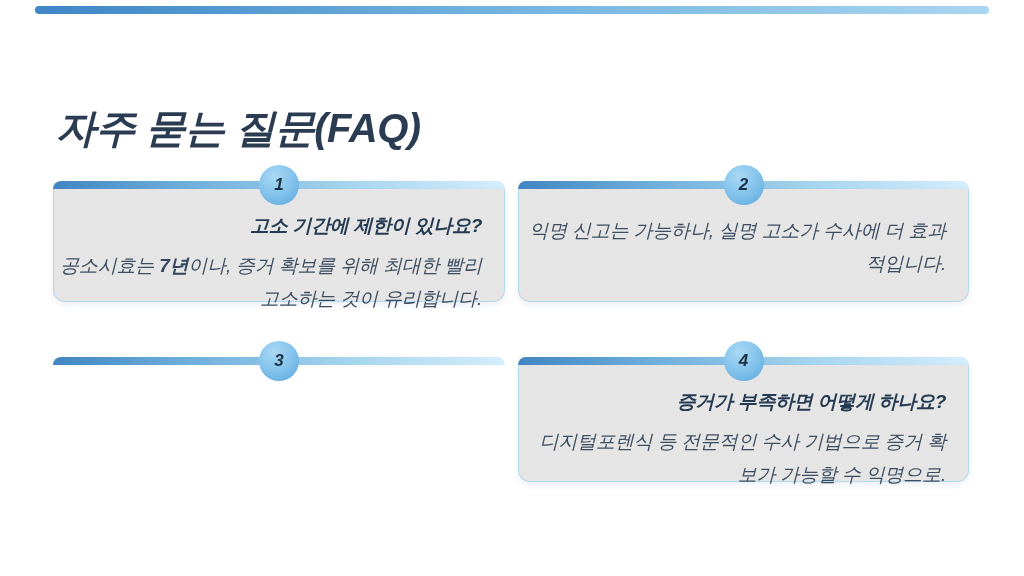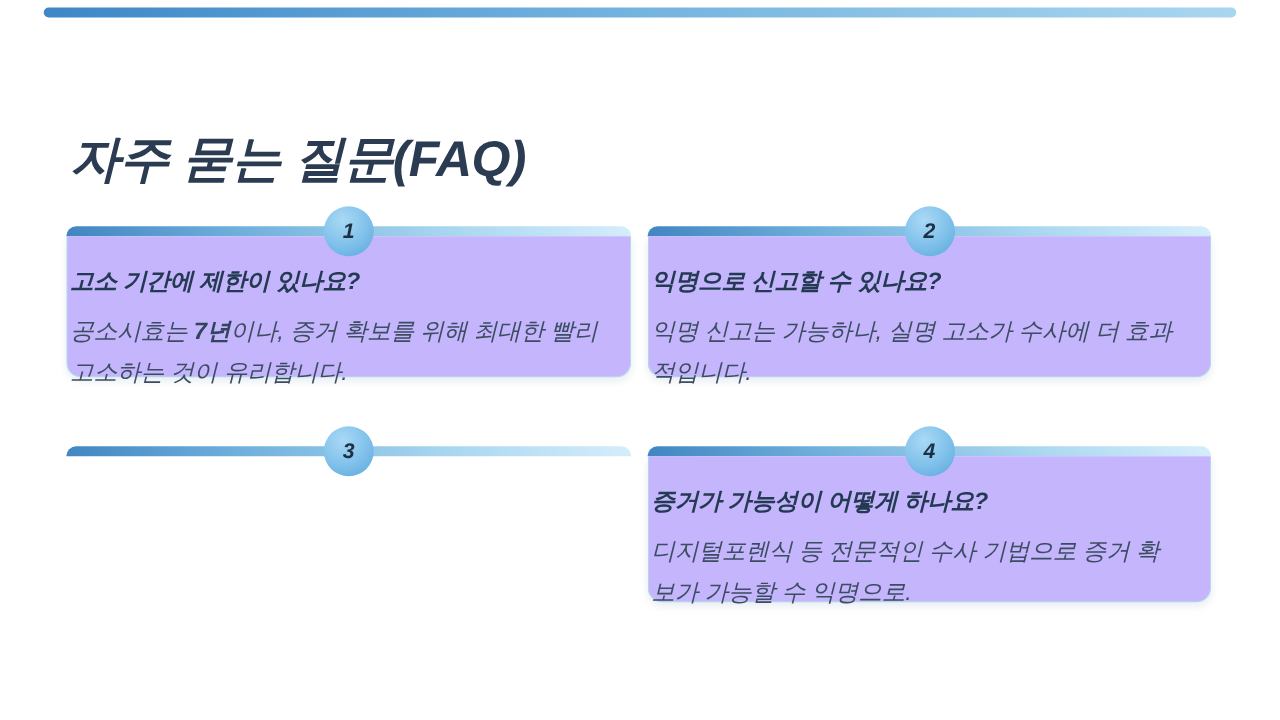--- a/index.html
+++ b/index.html
@@ -66,26 +66,27 @@
     border-radius: 50%;
     background: radial-gradient(circle at 38% 28%, #a9d9f5 0%, #7fc0ea 55%, #58a6dd 100%);
     display: flex; align-items: center; justify-content: center;
     font-size: 17px; font-weight: 800; color: #1d3145;
     z-index: 2;
   }
 
   .card-body {
     box-sizing: border-box;
     height: calc(100% - 24px);
-    background: #c4b5fd;
+    background: #e5e5e5;
     border: 1.5px solid #b5d8ec;
     border-top: none;
     border-radius: 0 0 12px 12px;
     padding: 26px 22px 0 2px;
     box-shadow: 0 3px 6px rgba(110, 145, 180, 0.14);
+    text-align: right;
   }
 
   .faq-question {
     margin: 0 0 12px 0;
     font-size: 19px;
     font-weight: 800;
     letter-spacing: -0.3px;
     color: #243a52;
     line-height: 1.2;
   }
@@ -116,33 +117,32 @@
       <div class="card-body">
         <h2 class="faq-question">고소 기간에 제한이 있나요?</h2>
         <p class="faq-answer"><span>공소시효는 </span><b>7년</b><span>이나, 증거 확보를 위해 최대한 빨리 고소하는 것이 유리합니다.</span></p>
       </div>
     </div>
 
     <div class="card-wrap">
       <div class="card-badge">2</div>
       <div class="card-bar"></div>
       <div class="card-body">
-        <h2 class="faq-question">익명으로 신고할 수 있나요?</h2>
         <p class="faq-answer"><span>익명 신고는 가능하나, 실명 고소가 수사에 더 효과적입니다.</span></p>
       </div>
     </div>
 
     <div class="card-wrap">
       <div class="card-badge">3</div>
       <div class="card-bar"></div>
     </div>
 
     <div class="card-wrap">
       <div class="card-badge">4</div>
       <div class="card-bar"></div>
       <div class="card-body">
-        <h2 class="faq-question">증거가 가능성이 어떻게 하나요?</h2>
+        <h2 class="faq-question">증거가 부족하면 어떻게 하나요?</h2>
         <p class="faq-answer"><span>디지털포렌식 등 전문적인 수사 기법으로 증거 확보가 가능할 수 익명으로.</span></p>
       </div>
     </div>
   </div>
 
 </div>
 
 </body></html>

